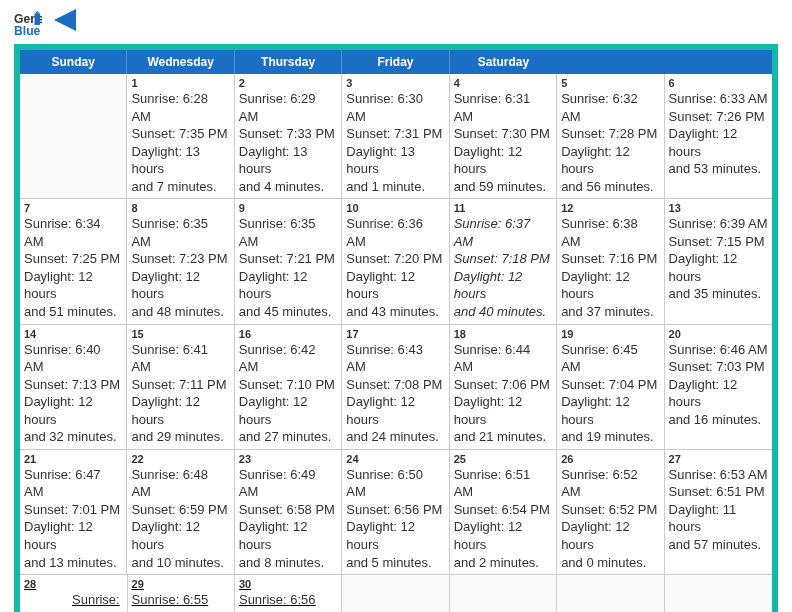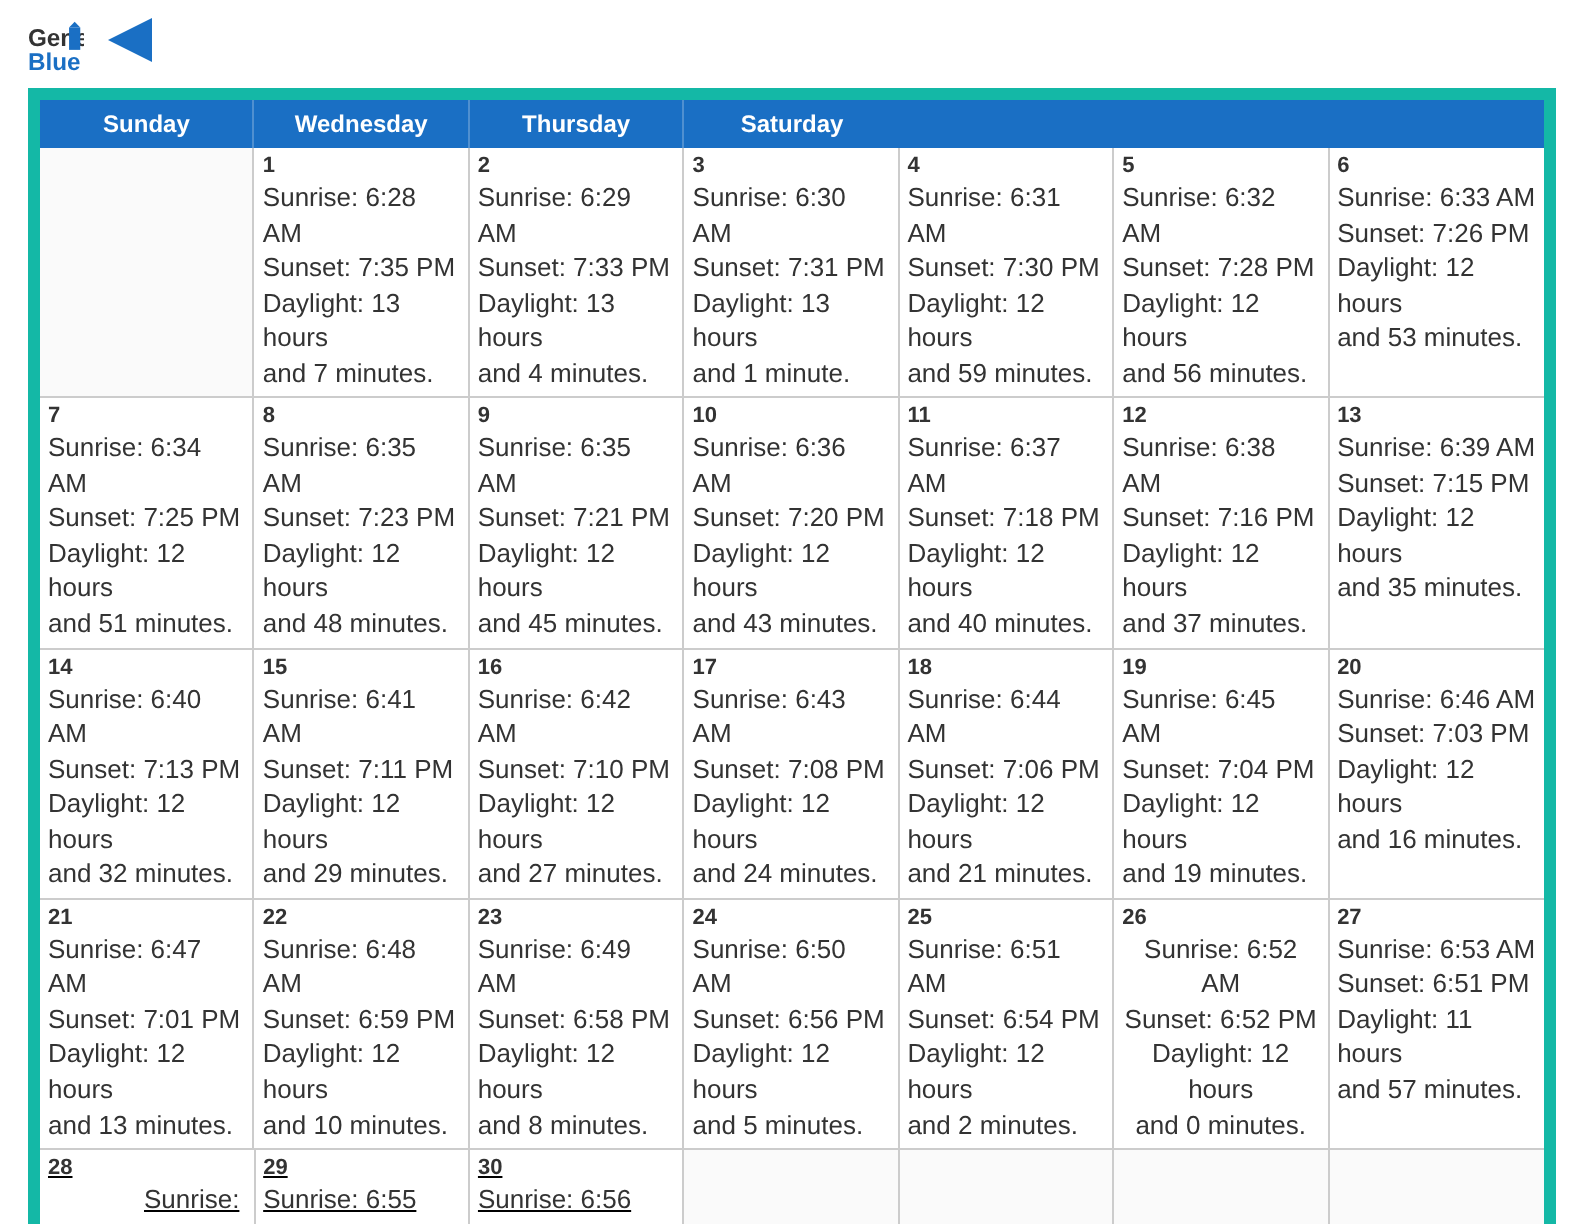--- a/index.html
+++ b/index.html
@@ -124,20 +124,21 @@
       <div class="main-title"></div>
       <div class="sub-title"></div>
     </div>
   </div>
 
   <div class="calendar">
     <div class="cal-header-row">
     <div class="cal-header-cell">Sunday</div>
         <div class="cal-header-cell">Wednesday</div>
         <div class="cal-header-cell">Thursday</div>
+        <div class="cal-header-cell">Friday</div>
         <div class="cal-header-cell">Saturday</div>
       </div>
     <div class="cal-body">
     <div class="cal-row">
           <div class="cal-cell empty-cell"></div>
           <div class="cal-cell">
             <span class="day-num">1</span>
             <div class="cell-text" style="white-space: pre-line;">Sunrise: 6:28 AM
 Sunset: 7:35 PM
 Daylight: 13 hours
@@ -203,21 +204,21 @@
           </div>
           <div class="cal-cell">
             <span class="day-num">10</span>
             <div class="cell-text" style="white-space: pre-line;">Sunrise: 6:36 AM
 Sunset: 7:20 PM
 Daylight: 12 hours
 and 43 minutes.</div>
           </div>
           <div class="cal-cell">
             <span class="day-num">11</span>
-            <div class="cell-text" style="white-space: pre-line;">Sunrise: 6:37 AM
+            <div class="cell-text" style="white-space: pre-line; font-style: italic;">Sunrise: 6:37 AM
 Sunset: 7:18 PM
 Daylight: 12 hours
 and 40 minutes.</div>
           </div>
           <div class="cal-cell">
             <span class="day-num">12</span>
             <div class="cell-text" style="white-space: pre-line;">Sunrise: 6:38 AM
 Sunset: 7:16 PM
 Daylight: 12 hours
 and 37 minutes.</div>
@@ -312,21 +313,21 @@
           </div>
           <div class="cal-cell">
             <span class="day-num">25</span>
             <div class="cell-text" style="white-space: pre-line;">Sunrise: 6:51 AM
 Sunset: 6:54 PM
 Daylight: 12 hours
 and 2 minutes.</div>
           </div>
           <div class="cal-cell">
             <span class="day-num">26</span>
-            <div class="cell-text" style="white-space: pre-line; text-align: center;">Sunrise: 6:52 AM
+            <div class="cell-text" style="white-space: pre-line;">Sunrise: 6:52 AM
 Sunset: 6:52 PM
 Daylight: 12 hours
 and 0 minutes.</div>
           </div>
           <div class="cal-cell">
             <span class="day-num">27</span>
             <div class="cell-text" style="white-space: pre-line;">Sunrise: 6:53 AM
 Sunset: 6:51 PM
 Daylight: 11 hours
 and 57 minutes.</div>

